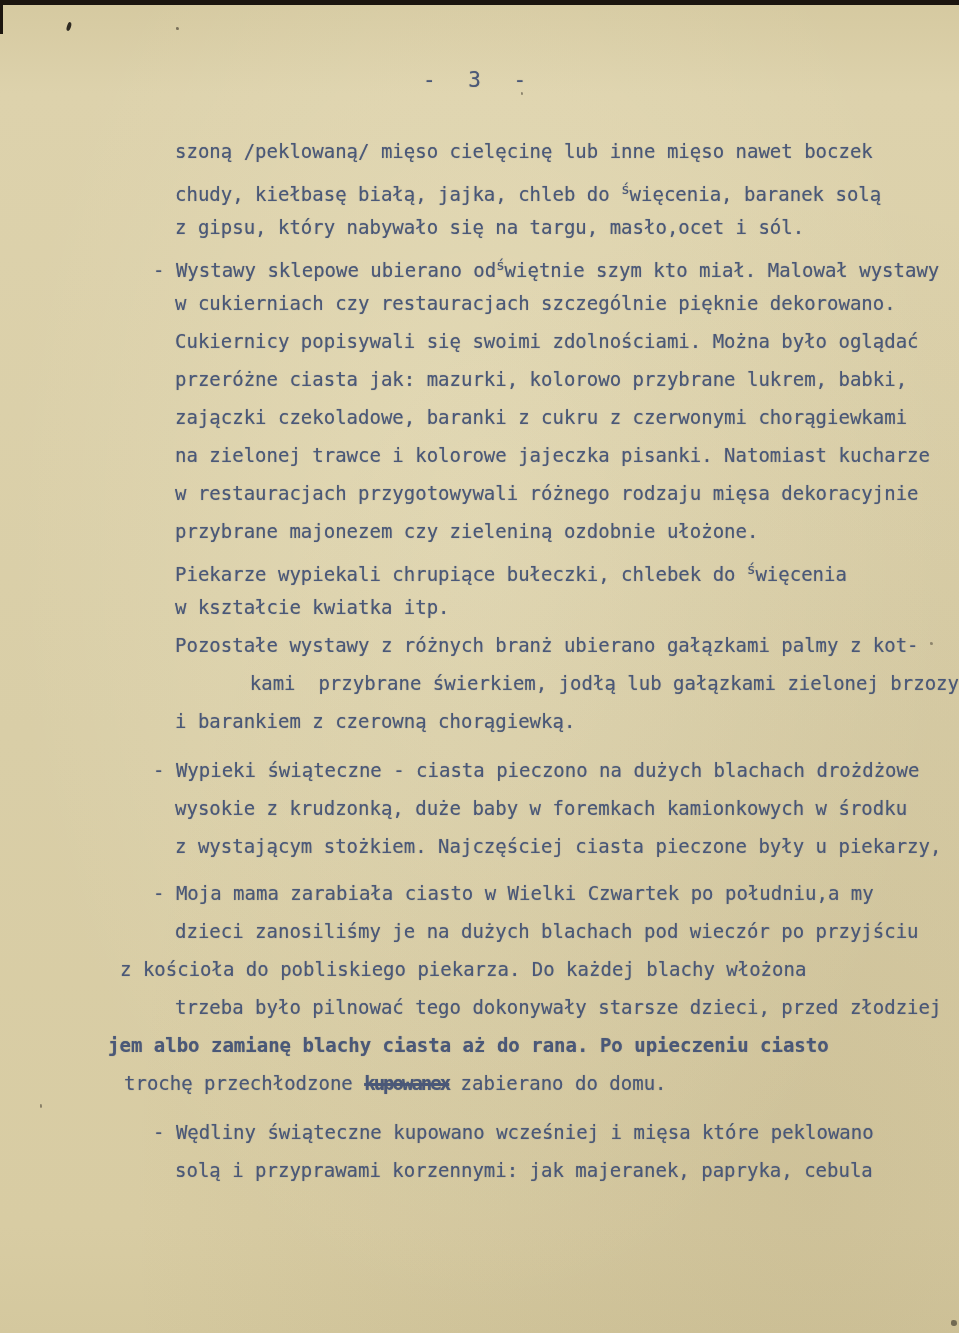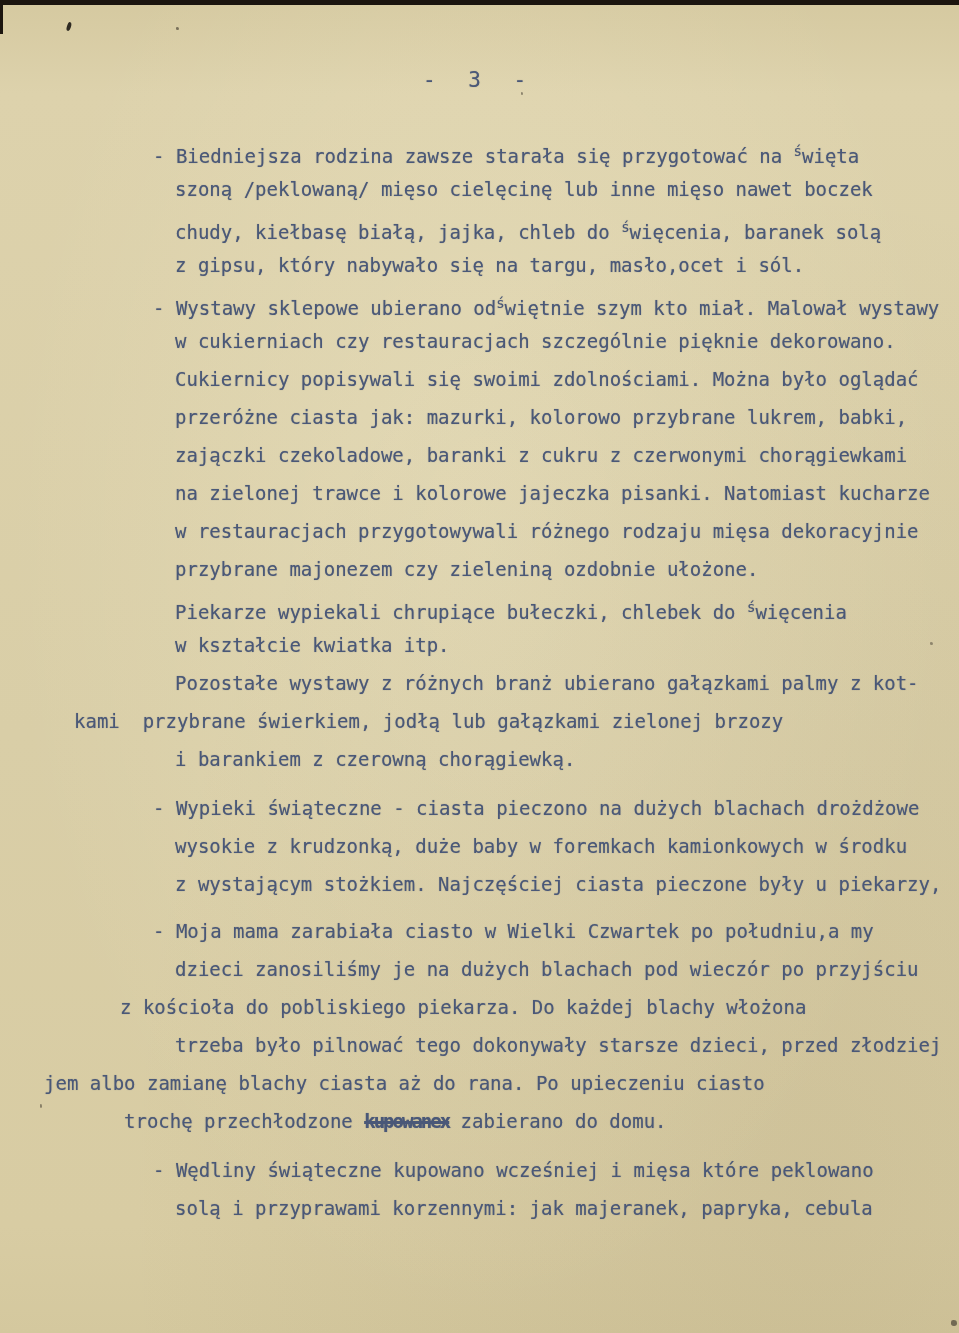--- a/index.html
+++ b/index.html
@@ -81,43 +81,42 @@
   <div class="speck s1"></div>
   <div class="speck s2"></div>
   <div class="speck s3"></div>
   <div class="speck s4"></div>
   <div class="speck s5"></div>
   <div class="speck s6"></div>
 
   <div class="content">
     <div class="page-number">- 3 -</div>
     <div>
-        <div class="line" style="padding-left: 153px;"><span class="text">- Biedniejsza rodzina zawsze starała się przygotować na </span><span class="sup">ś</span><span class="text">więta</span></div>
         <div class="line" style="padding-left: 175px;"><span class="text">szoną /peklowaną/ mięso cielęcinę lub inne mięso nawet boczek</span></div>
         <div class="line" style="padding-left: 175px;"><span class="text">chudy, kiełbasę białą, jajka, chleb do </span><span class="sup">ś</span><span class="text">więcenia, baranek solą</span></div>
         <div class="line" style="padding-left: 175px;"><span class="text">z gipsu, który nabywało się na targu, masło,ocet i sól.</span></div>
         <div class="line" style="padding-left: 153px;"><span class="text">- Wystawy sklepowe ubierano od</span><span class="sup">ś</span><span class="text">więtnie szym kto miał. Malował wystawy</span></div>
         <div class="line" style="padding-left: 175px;"><span class="text">w cukierniach czy restauracjach szczególnie pięknie dekorowano.</span></div>
         <div class="line" style="padding-left: 175px;"><span class="text">Cukiernicy popisywali się swoimi zdolnościami. Można było oglądać</span></div>
         <div class="line" style="padding-left: 175px;"><span class="text">przeróżne ciasta jak: mazurki, kolorowo przybrane lukrem, babki,</span></div>
         <div class="line" style="padding-left: 175px;"><span class="text">zajączki czekoladowe, baranki z cukru z czerwonymi chorągiewkami</span></div>
         <div class="line" style="padding-left: 175px;"><span class="text">na zielonej trawce i kolorowe jajeczka pisanki. Natomiast kucharze</span></div>
         <div class="line" style="padding-left: 175px;"><span class="text">w restauracjach przygotowywali różnego rodzaju mięsa dekoracyjnie</span></div>
         <div class="line" style="padding-left: 175px;"><span class="text">przybrane majonezem czy zieleniną ozdobnie ułożone.</span></div>
         <div class="line" style="padding-left: 175px;"><span class="text">Piekarze wypiekali chrupiące bułeczki, chlebek do </span><span class="sup">ś</span><span class="text">więcenia</span></div>
         <div class="line" style="padding-left: 175px;"><span class="text">w kształcie kwiatka itp.</span></div>
         <div class="line" style="padding-left: 175px;"><span class="text">Pozostałe wystawy z różnych branż ubierano gałązkami palmy z kot-</span></div>
-        <div class="line" style="padding-left: 74px;"><span class="text">kami  przybrane świerkiem, jodłą lub gałązkami zielonej brzozy</span></div>
+        <div class="line" style="padding-left: 74px; text-align: right;"><span class="text">kami  przybrane świerkiem, jodłą lub gałązkami zielonej brzozy</span></div>
         <div class="line" style="padding-left: 175px;"><span class="text">i barankiem z czerowną chorągiewką.</span></div>
         <div class="line" style="padding-left: 153px; margin-top: 11px;"><span class="text">- Wypieki świąteczne - ciasta pieczono na dużych blachach drożdżowe</span></div>
         <div class="line" style="padding-left: 175px;"><span class="text">wysokie z krudzonką, duże baby w foremkach kamionkowych w środku</span></div>
         <div class="line" style="padding-left: 175px;"><span class="text">z wystającym stożkiem. Najczęściej ciasta pieczone były u piekarzy,</span></div>
         <div class="line" style="padding-left: 153px; margin-top: 9px;"><span class="text">- Moja mama zarabiała ciasto w Wielki Czwartek po południu,a my</span></div>
         <div class="line" style="padding-left: 175px;"><span class="text">dzieci zanosiliśmy je na dużych blachach pod wieczór po przyjściu</span></div>
         <div class="line" style="padding-left: 120px;"><span class="text">z kościoła do pobliskiego piekarza. Do każdej blachy włożona</span></div>
         <div class="line" style="padding-left: 175px;"><span class="text">trzeba było pilnować tego dokonywały starsze dzieci, przed złodziej</span></div>
-        <div class="line" style="padding-left: 44px;"><span class="text">jem albo zamianę blachy ciasta aż do rana. Po upieczeniu ciasto</span></div>
+        <div class="line" style="padding-left: 108px; font-weight: bold;"><span class="text">jem albo zamianę blachy ciasta aż do rana. Po upieczeniu ciasto</span></div>
         <div class="line" style="padding-left: 124px;"><span class="text">trochę przechłodzone </span><span class="strike">kupowanex</span><span class="text"> zabierano do domu.</span></div>
         <div class="line" style="padding-left: 153px; margin-top: 11px;"><span class="text">- Wędliny świąteczne kupowano wcześniej i mięsa które peklowano</span></div>
         <div class="line" style="padding-left: 175px;"><span class="text">solą i przyprawami korzennymi: jak majeranek, papryka, cebula</span></div>
       </div>
   </div>
 </div>
 
 </body></html>

